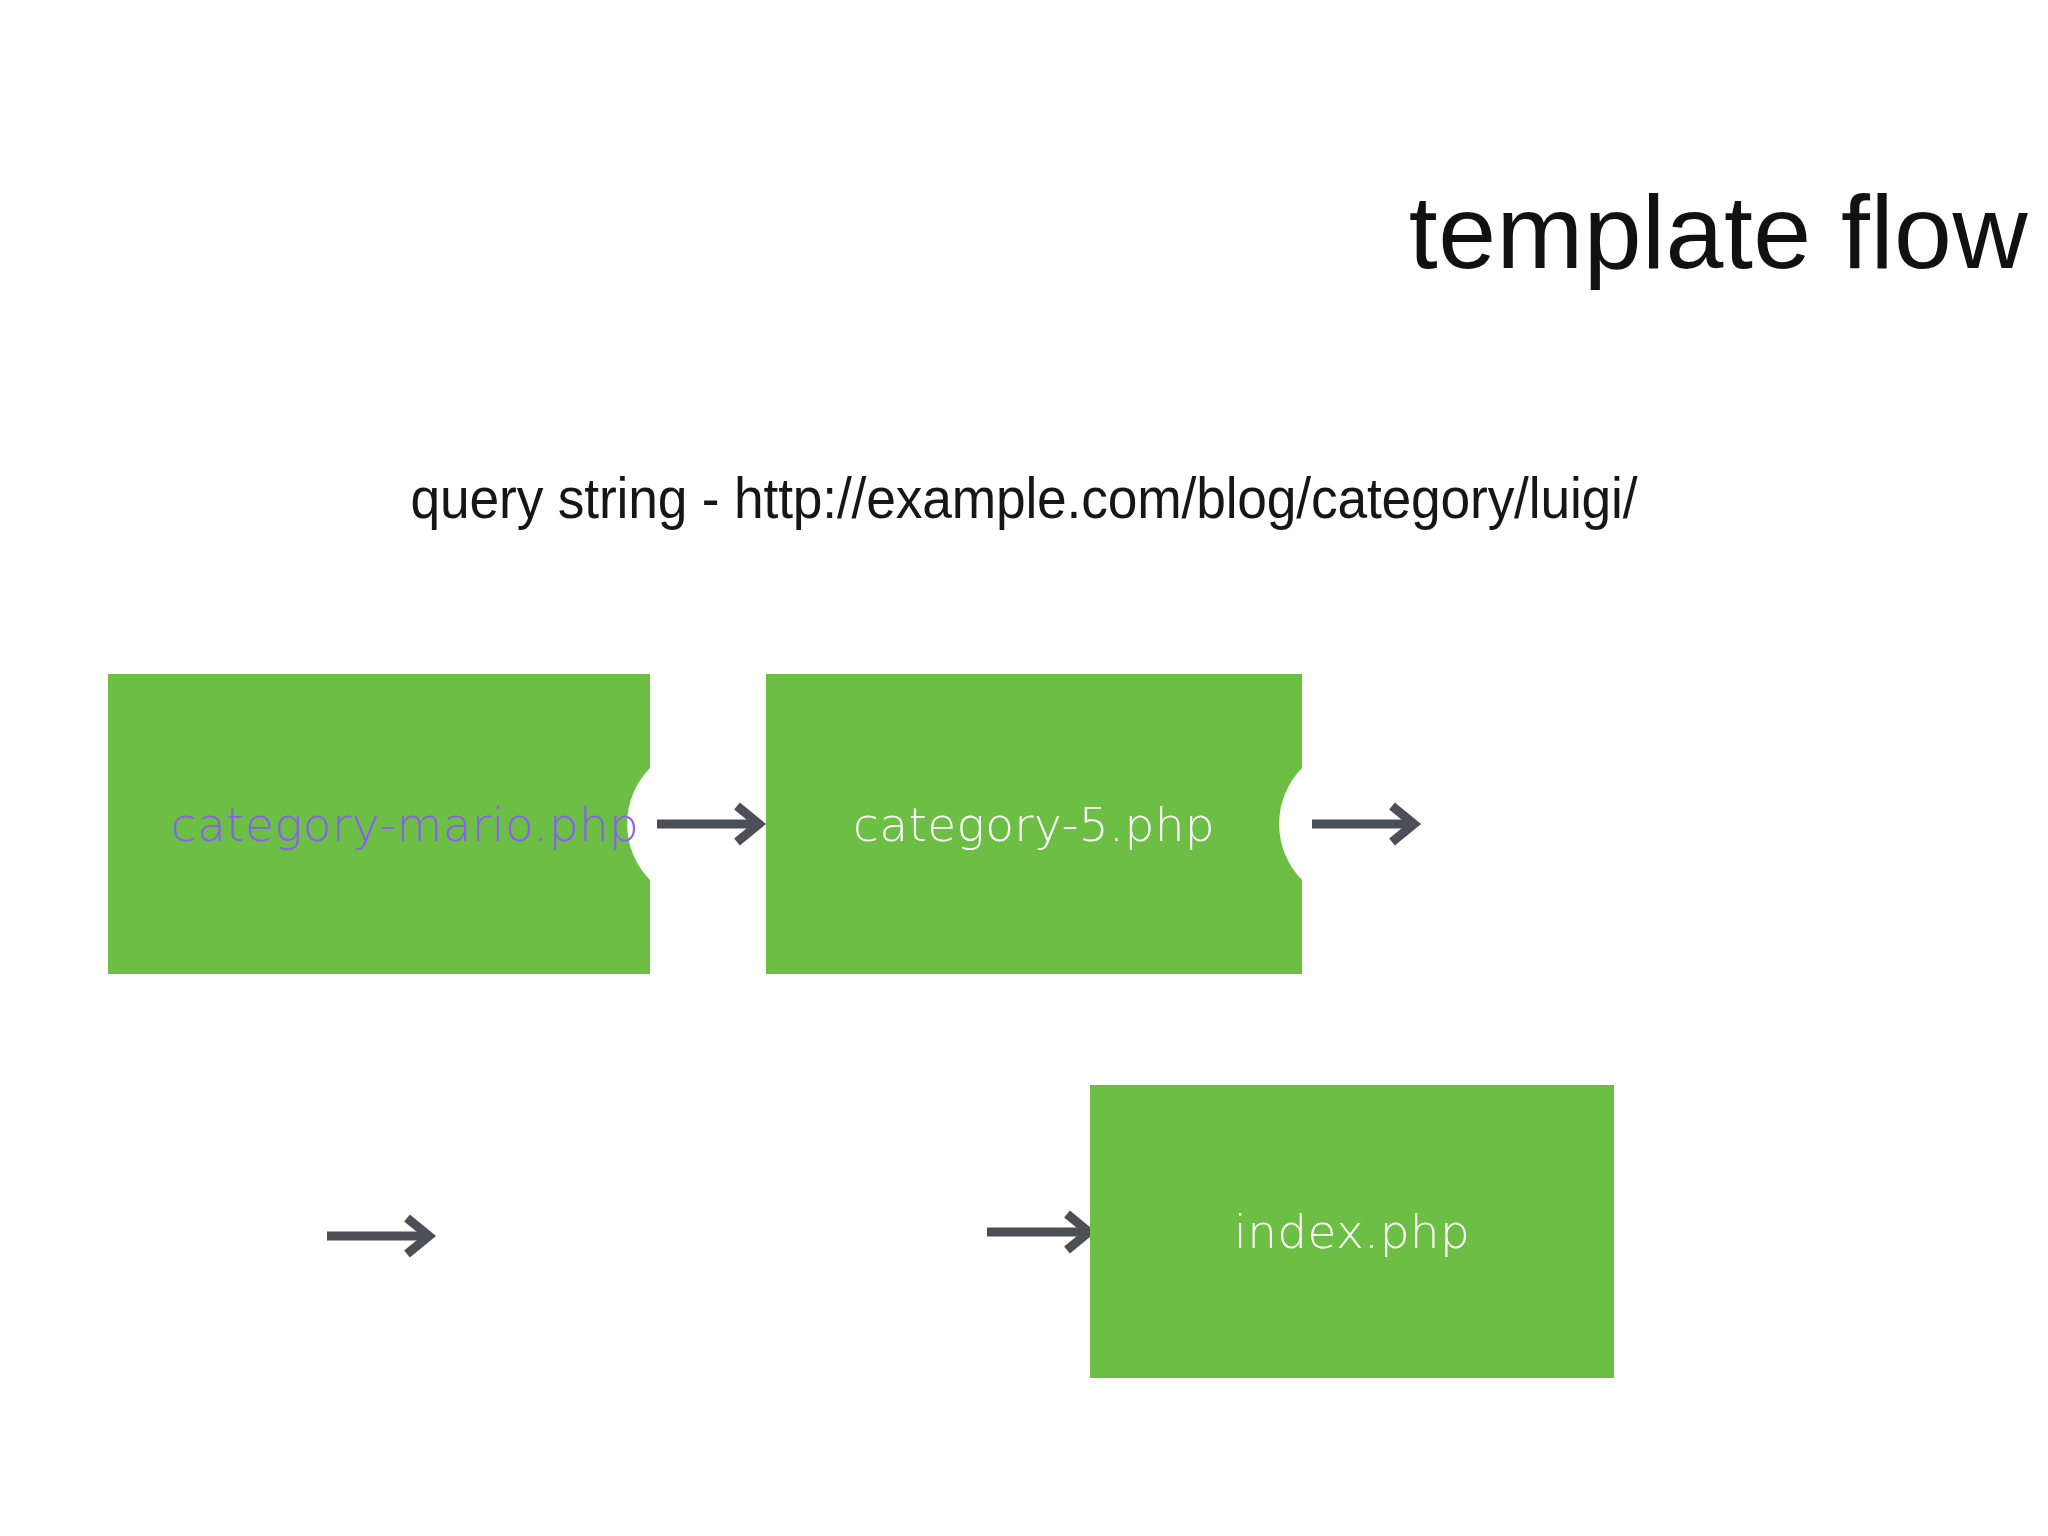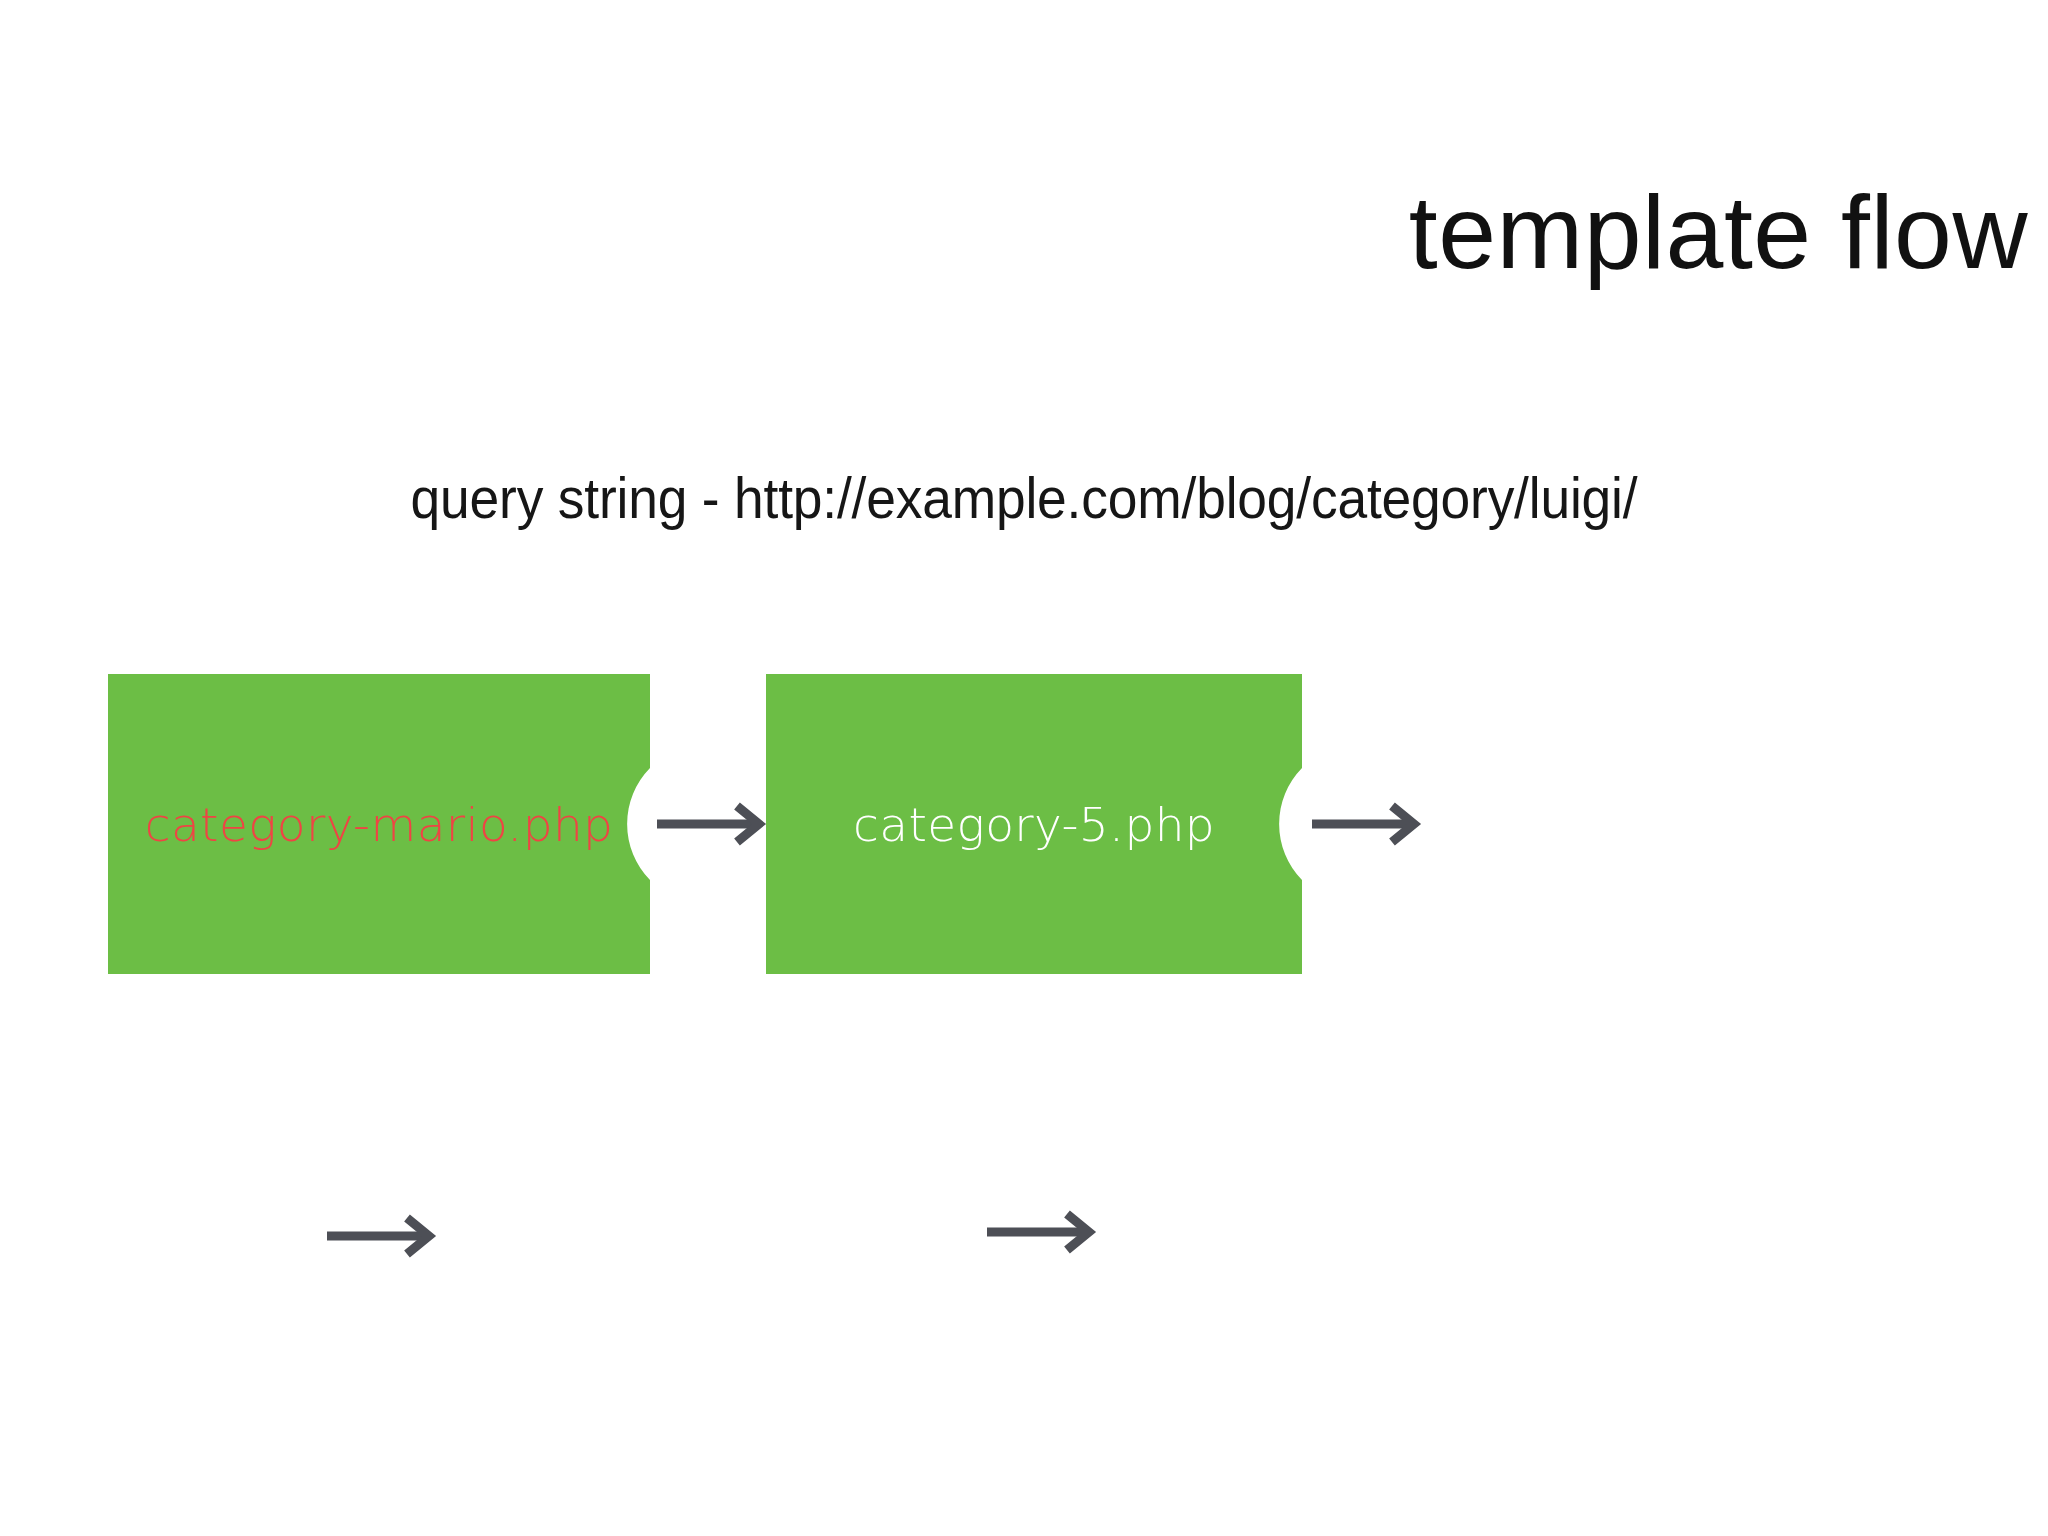--- a/index.html
+++ b/index.html
@@ -105,21 +105,21 @@
   <div class="slide-title" style="color: rgb(17, 17, 17);">template flow</div>
 
   <div class="slide-subtitle">query string - http://example.com/blog/category/luigi/</div>
 
   <div id="flow">
 
     <div class="node" style="left:108px; top:674px; width:542px; height:300px;">
       <svg viewBox="0 0 542 300" preserveAspectRatio="none">
         <path fill="#6cbe45" d="M0,0 H542 V94 A80,80 0 0 0 542,206 V300 H0 Z"></path>
       </svg>
-      <div class="node-label" style="color: #ef4444;">category-mario.php</div>
+      <div class="node-label" style="color: #8b5cf6; padding-left: 26px;">category-mario.php</div>
     </div>
 
     <div class="arrow" style="left:655px; top:800px; width:120px; height:48px;">
       <svg viewBox="0 0 120 48">
         <line x1="2" y1="24" x2="100" y2="24" stroke="#4d4f56" stroke-width="9" stroke-linecap="butt"></line>
         <polyline points="82,6 104,24 82,42" fill="none" stroke="#4d4f56" stroke-width="9" stroke-linejoin="miter" stroke-linecap="butt"></polyline>
       </svg>
     </div>
 
     <div class="node" style="left:766px; top:674px; width:536px; height:300px;">
@@ -145,15 +145,21 @@
     </div>
 
 
     <div class="arrow" style="left:985px; top:1208px; width:120px; height:48px;">
       <svg viewBox="0 0 120 48">
         <line x1="2" y1="24" x2="100" y2="24" stroke="#4d4f56" stroke-width="9" stroke-linecap="butt"></line>
         <polyline points="82,6 104,24 82,42" fill="none" stroke="#4d4f56" stroke-width="9" stroke-linejoin="miter" stroke-linecap="butt"></polyline>
       </svg>
     </div>
 
+    <div class="node" style="left:1090px; top:1085px; width:524px; height:293px;">
+      <svg viewBox="0 0 524 293" preserveAspectRatio="none">
+        <path fill="#6cbe45" d="M0,0 H524 V293 H0 V202 A80,80 0 0 1 0,90 Z"></path>
+      </svg>
+      <div class="node-label" style="color: rgb(255, 255, 255);">index.php</div>
+    </div>
 
   </div>
 </div>
 
 </body></html>

